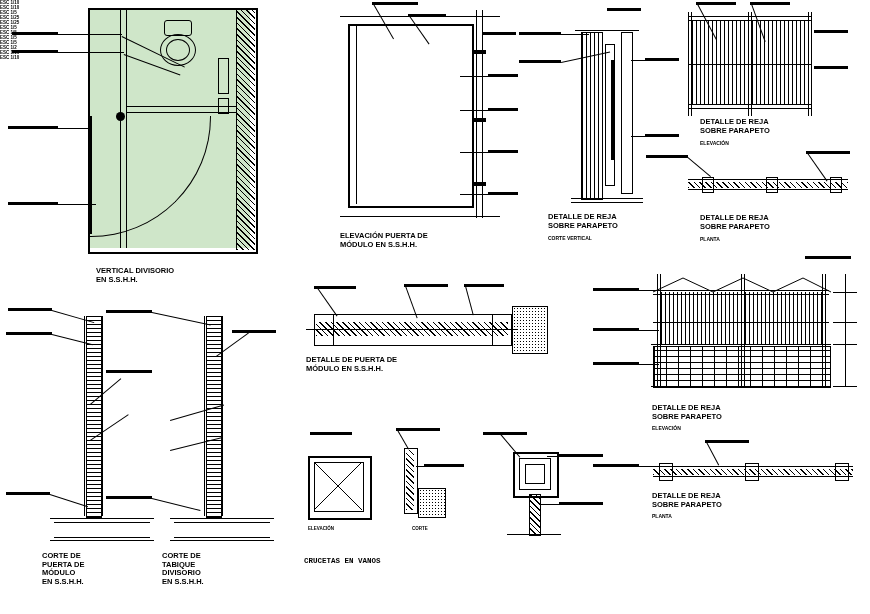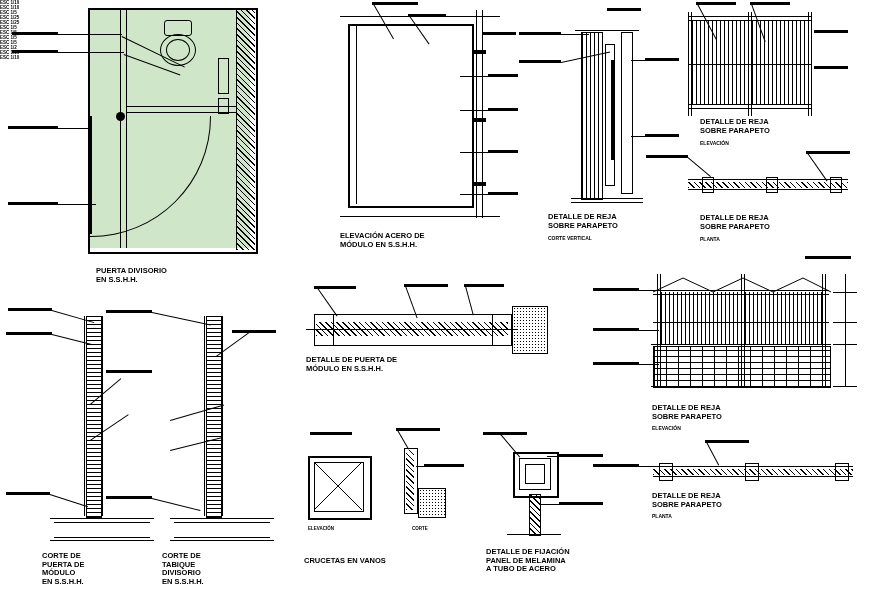--- a/index.html
+++ b/index.html
@@ -62,21 +62,21 @@
     <div class="tag" style="left:-48px;top:44px;width:46px;"></div>
     <div class="ln h" style="left:-2px;top:46px;width:66px;"></div>
     <div class="tag" style="left:-52px;top:120px;width:50px;"></div>
     <div class="ln h" style="left:-4px;top:122px;width:36px;"></div>
     <div class="tag" style="left:-52px;top:196px;width:50px;"></div>
     <div class="ln h" style="left:-4px;top:198px;width:40px;"></div>
 
     <div class="leader" style="left:62px;top:30px;width:70px;transform:rotate(26deg);"></div>
     <div class="leader" style="left:64px;top:48px;width:60px;transform:rotate(20deg);"></div>
   </div>
-  <div class="cap" style="left:96px;top:267px;">PUERTA DIVISORIO
+  <div class="cap" style="left:96px;top:267px;">VERTICAL DIVISORIO
 EN S.S.H.H.</div>
   <div class="sc" style="left:96px;top:287px;">ESC 1/10</div>
 
   <div class="abs" style="left:330px;top:10px;width:180px;height:215px;">
     <div class="box2" style="left:18px;top:14px;width:122px;height:180px;"></div>
     <div class="ln v" style="left:26px;top:14px;height:180px;"></div>
     <div class="ln v" style="left:146px;top:0px;height:208px;"></div>
     <div class="ln v" style="left:152px;top:0px;height:208px;"></div>
     <div class="ln h" style="left:10px;top:206px;width:160px;"></div>
     <div class="ln h" style="left:10px;top:6px;width:160px;"></div>
@@ -92,21 +92,21 @@
     <div class="tag" style="left:152px;top:22px;width:34px;"></div>
     <div class="tag" style="left:158px;top:64px;width:30px;"></div>
     <div class="tag" style="left:158px;top:98px;width:30px;"></div>
     <div class="tag" style="left:158px;top:140px;width:30px;"></div>
     <div class="tag" style="left:158px;top:182px;width:30px;"></div>
     <div class="ln h" style="left:130px;top:66px;width:30px;"></div>
     <div class="ln h" style="left:130px;top:100px;width:30px;"></div>
     <div class="ln h" style="left:130px;top:142px;width:30px;"></div>
     <div class="ln h" style="left:130px;top:184px;width:30px;"></div>
   </div>
-  <div class="cap" style="left:340px;top:232px;">ELEVACIÓN ACERO DE
+  <div class="cap" style="left:340px;top:232px;">ELEVACIÓN PUERTA DE
 MÓDULO EN S.S.H.H.</div>
   <div class="sc" style="left:340px;top:251px;">ESC 1/10</div>
 
   <div class="abs" style="left:545px;top:14px;width:140px;height:190px;">
     <div class="abs hatchV" style="left:36px;top:18px;width:20px;height:166px;border:1px solid #000;"></div>
     <div class="box" style="left:60px;top:30px;width:8px;height:140px;"></div>
     <div class="abs" style="left:66px;top:46px;width:4px;height:100px;background:#000;"></div>
     <div class="box" style="left:76px;top:18px;width:10px;height:160px;"></div>
     <div class="ln h" style="left:30px;top:16px;width:64px;"></div>
     <div class="ln h" style="left:26px;top:184px;width:72px;"></div>
@@ -244,39 +244,36 @@
     <div class="box" style="left:104px;top:8px;width:12px;height:64px;"></div>
     <div class="abs hatchA" style="left:106px;top:10px;width:8px;height:60px;"></div>
     <div class="abs dots2" style="left:118px;top:48px;width:26px;height:28px;border:1px solid #000;"></div>
     <div class="tiny" style="position:absolute;left:112px;top:86px;">CORTE</div>
     <div class="tag" style="left:10px;top:-8px;width:42px;"></div>
     <div class="tag" style="left:96px;top:-12px;width:44px;"></div>
     <div class="leader" style="left:98px;top:-10px;width:22px;transform:rotate(60deg);"></div>
     <div class="tag" style="left:124px;top:24px;width:40px;"></div>
     <div class="ln h" style="left:116px;top:26px;width:10px;"></div>
   </div>
-  <div class="cap" style="left:304px;top:557px;">CRUCETAS EN VANOS</div>
+  <div class="cap" style="left:304px;top:557px;font-family:Liberation Mono, monospace;">CRUCETAS EN VANOS</div>
   <div class="sc" style="left:304px;top:570px;">ESC 1/5</div>
 
   <div class="abs" style="left:485px;top:440px;width:140px;height:110px;">
     <div class="box2" style="left:28px;top:12px;width:42px;height:42px;"></div>
     <div class="box" style="left:34px;top:18px;width:30px;height:30px;"></div>
     <div class="abs" style="left:40px;top:24px;width:18px;height:18px;border:1px solid #000;"></div>
     <div class="abs hatchA" style="left:44px;top:54px;width:10px;height:40px;border:1px solid #000;"></div>
     <div class="ln h" style="left:22px;top:94px;width:54px;"></div>
     <div class="tag" style="left:-2px;top:-8px;width:44px;"></div>
     <div class="leader" style="left:16px;top:-6px;width:30px;transform:rotate(50deg);"></div>
     <div class="tag" style="left:74px;top:14px;width:44px;"></div>
     <div class="ln h" style="left:62px;top:16px;width:14px;"></div>
     <div class="tag" style="left:74px;top:62px;width:44px;"></div>
     <div class="ln h" style="left:56px;top:64px;width:20px;"></div>
   </div>
-  <div class="cap" style="left:486px;top:548px;">DETALLE DE FIJACIÓN
-PANEL DE MELAMINA
-A TUBO DE ACERO</div>
   <div class="sc" style="left:486px;top:584px;">ESC 1/2</div>
 
   <div class="abs" style="left:645px;top:268px;width:220px;height:135px;">
 
     <div class="abs brick" style="left:8px;top:78px;width:176px;height:40px;border:1px solid #000;"></div>
     <div class="ln h" style="left:6px;top:76px;width:180px;"></div>
     <div class="ln h" style="left:6px;top:118px;width:180px;"></div>
 
     <div class="abs hatchV" style="left:12px;top:24px;width:168px;height:52px;"></div>
     <div class="ln h" style="left:8px;top:22px;width:176px;"></div>

